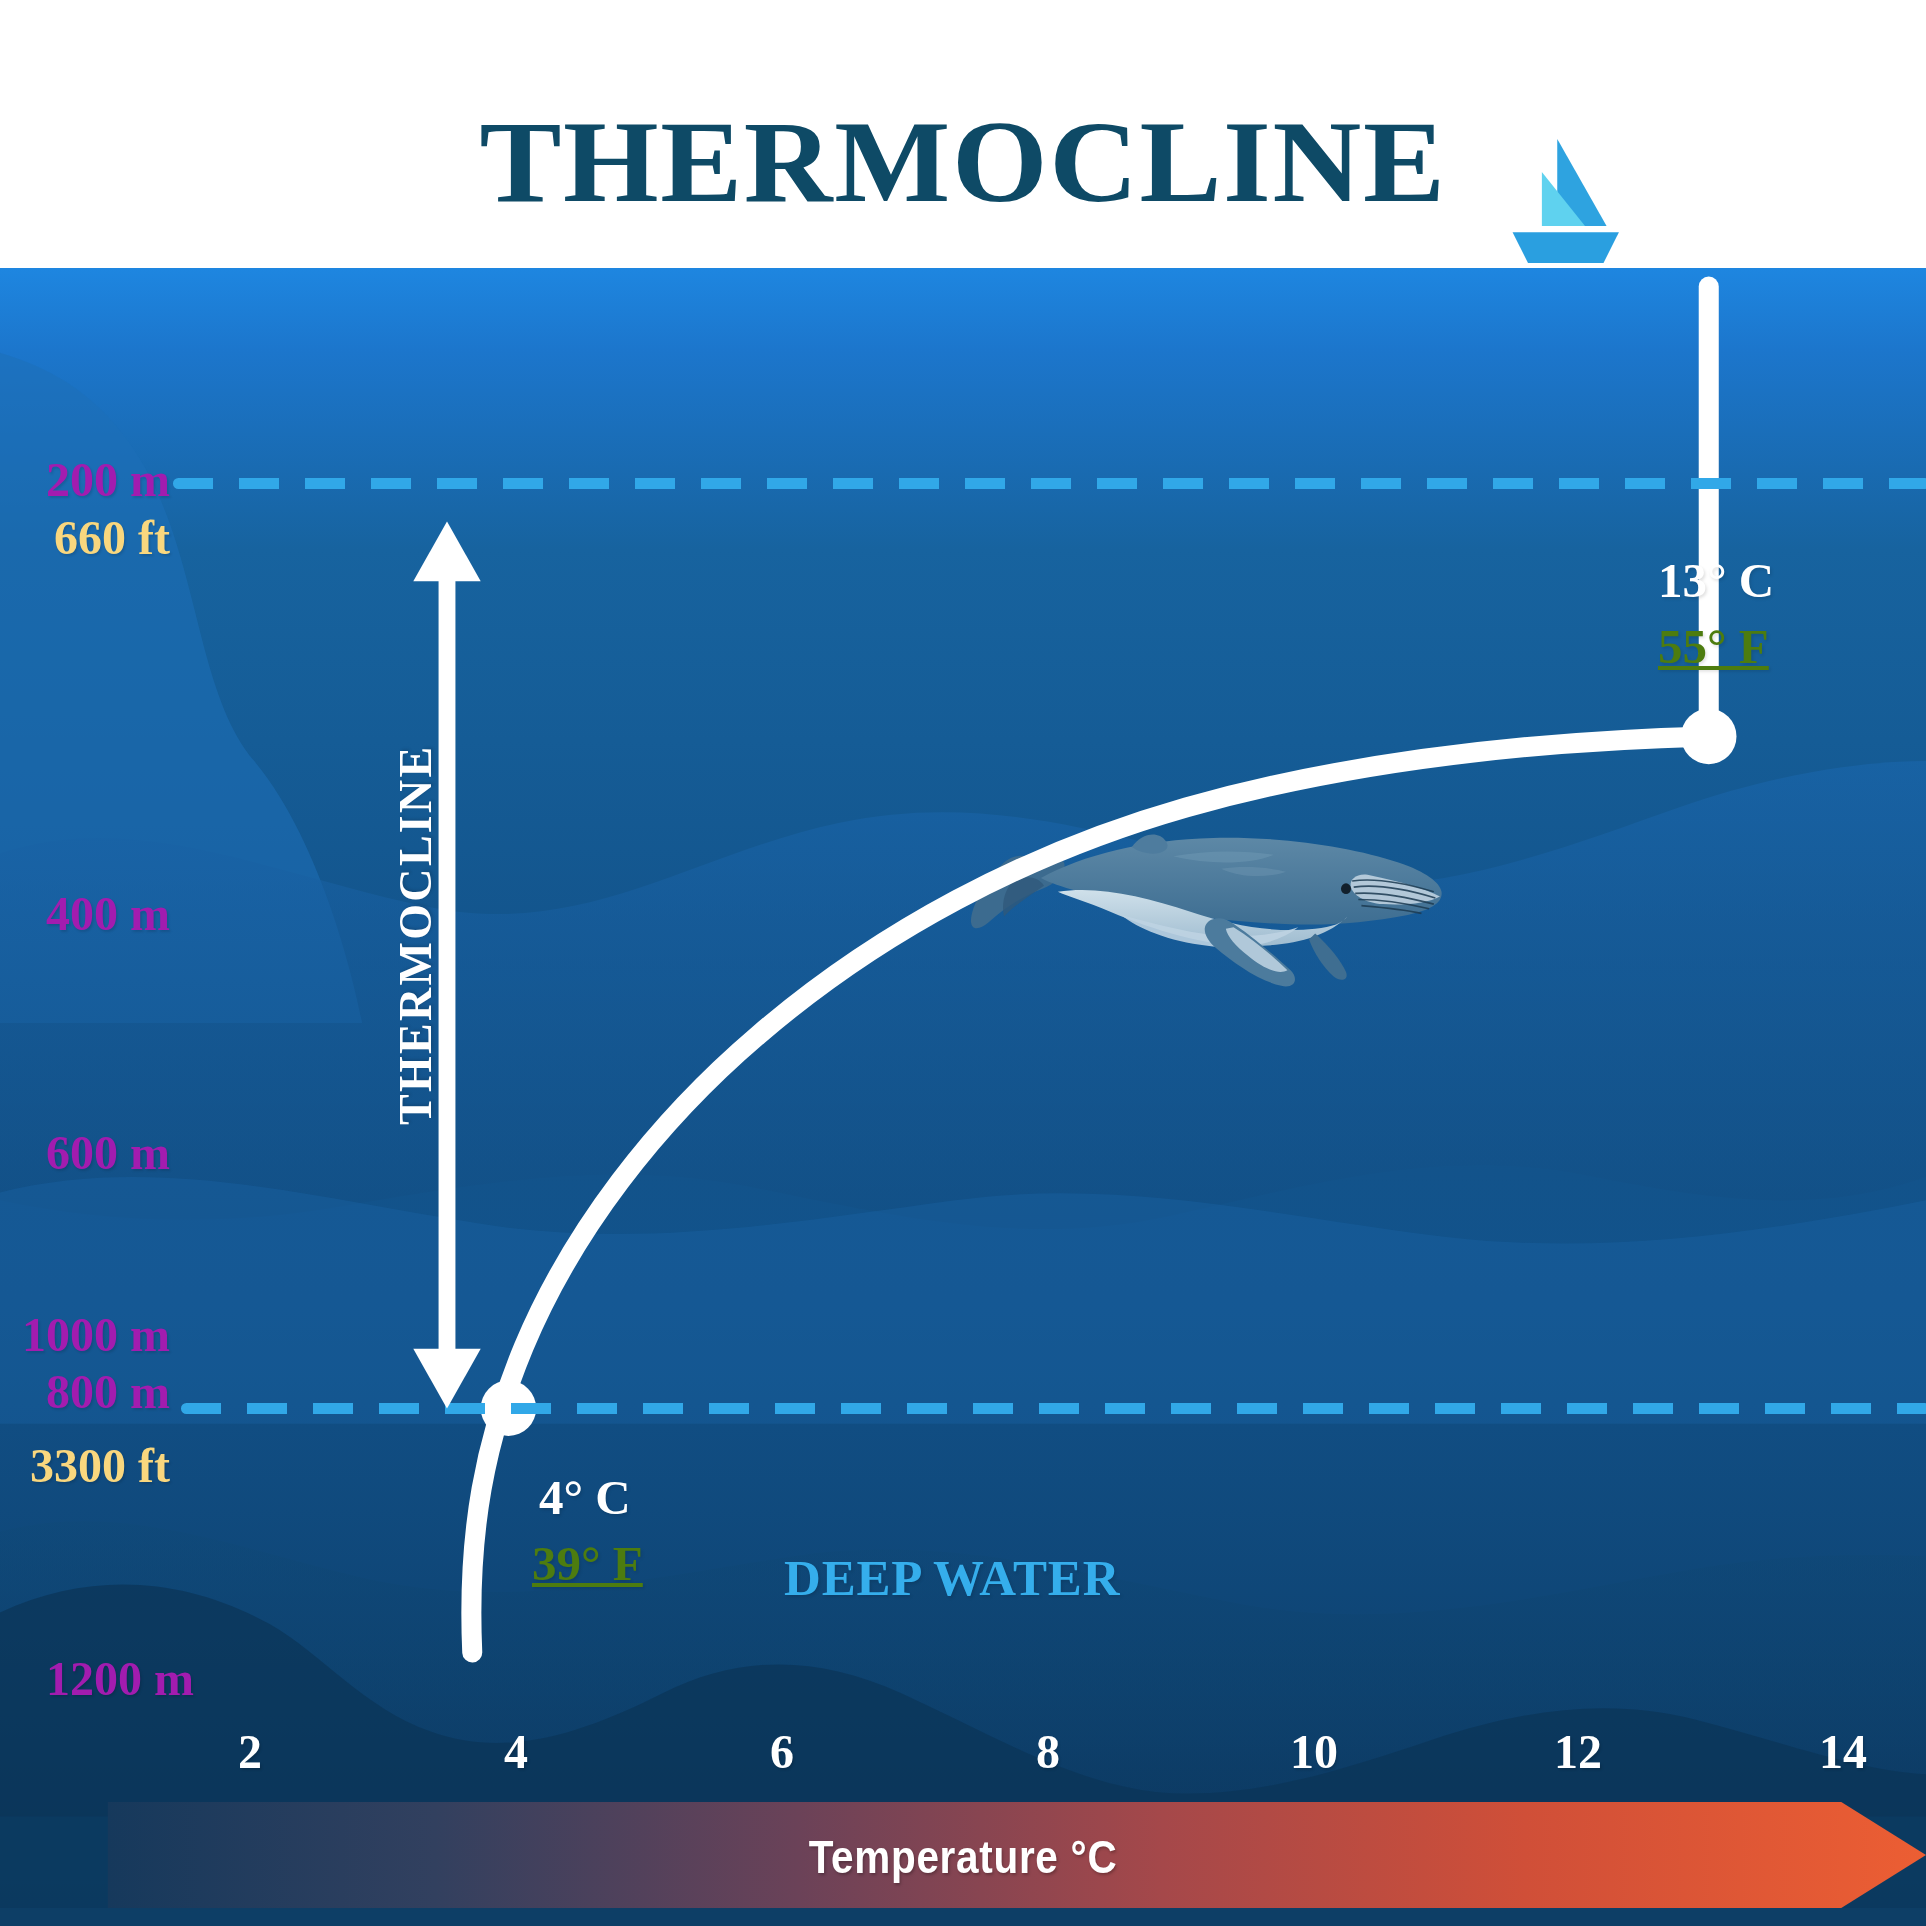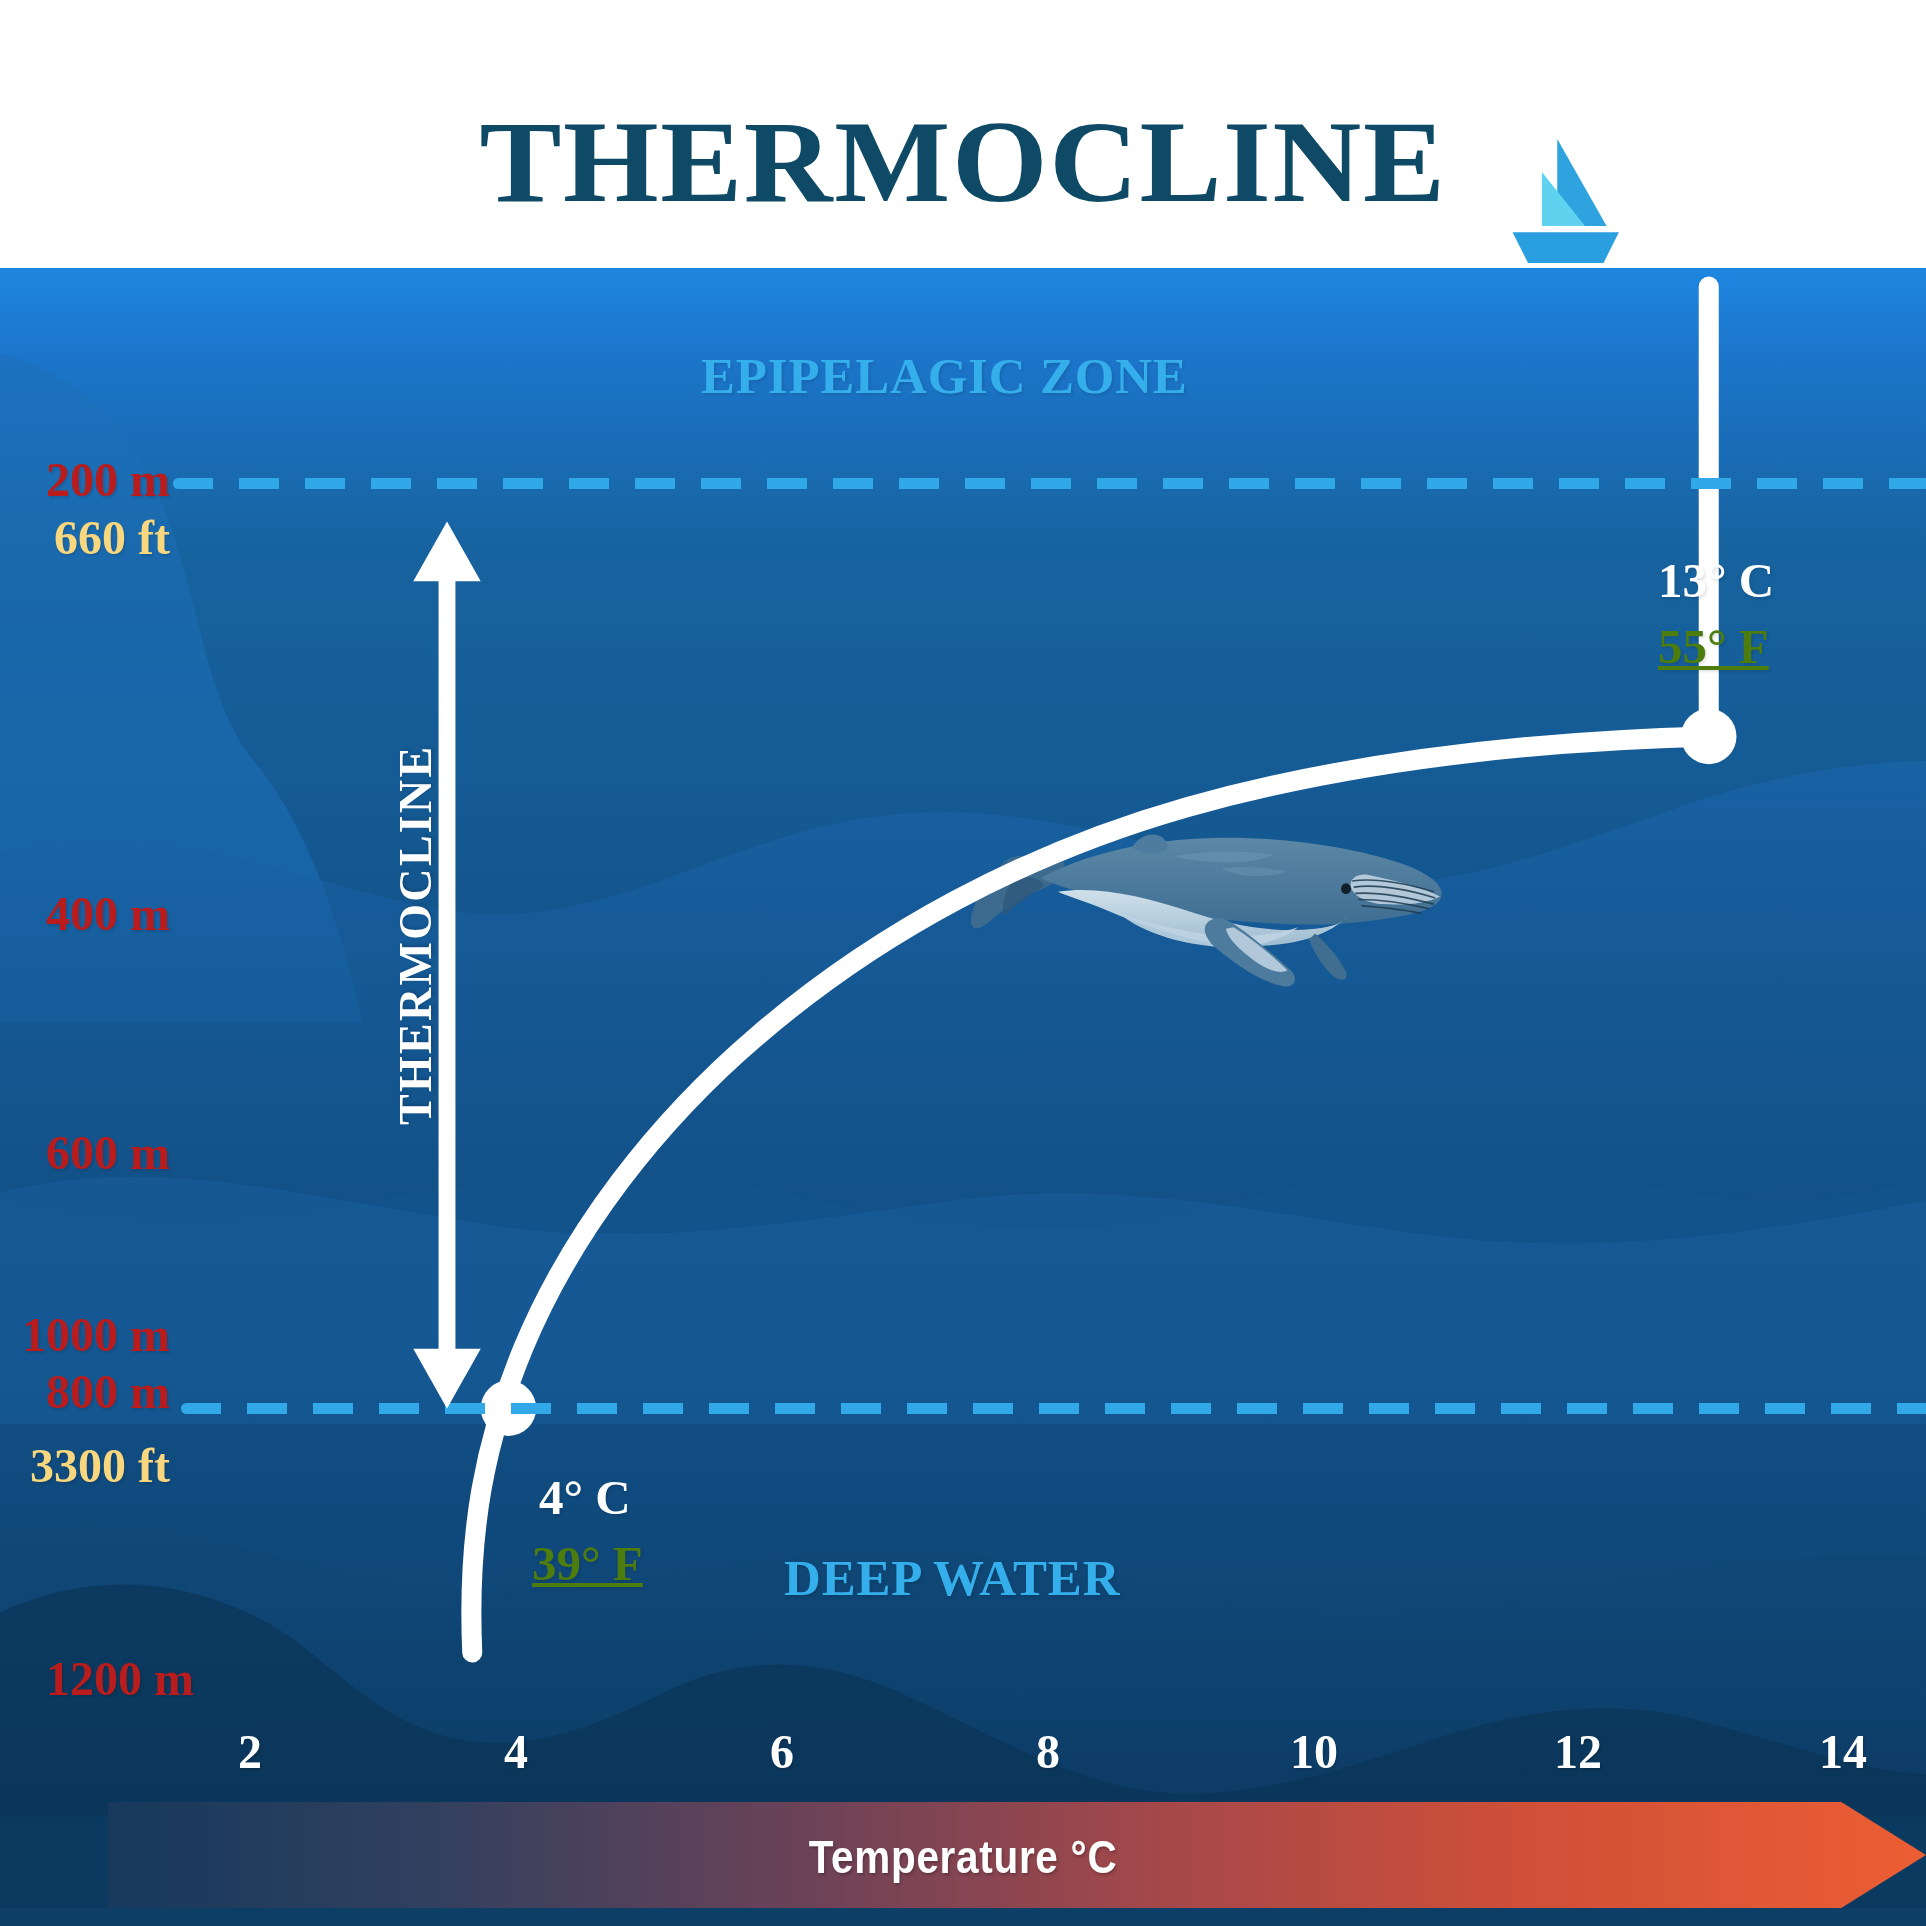--- a/index.html
+++ b/index.html
@@ -23,21 +23,21 @@
     font-family:"Liberation Serif",serif;font-weight:bold;font-size:48px;color:#1565B0;
   }
   
   .boat{position:absolute;left:1491px;top:135px;width:131px;height:135px;z-index:6;}
   
   .ocean{position:absolute;left:0;top:268px;width:1926px;height:1658px;overflow:hidden;
     background:linear-gradient(180deg,#1E86E0 0%, #1C76CC 5%, #17639F 17%, #13558D 40%, #12528A 62%, #0E4372 86%, #0B3359 100%);}
   .ocean svg{position:absolute;left:0;top:0;}
   
   .dlabel{position:absolute;font-family:"Liberation Serif",serif;font-weight:bold;font-size:48px;
-    color:#b91c1c;text-align:right;z-index:20;white-space:nowrap;
+    color:#a21caf;text-align:right;z-index:20;white-space:nowrap;
     text-shadow:1.5px 1.5px 2.3px rgba(0,0,0,.12);}
   .dlabel.ft{color:#F9D77E;}
   
   .dashrule{position:absolute;height:10.8px;z-index:18;
     background:repeating-linear-gradient(90deg,#31A8E8 0 40px, rgba(0,0,0,0) 40px 66px);
     border-radius:6.2px;}
   
   .zonelabel{position:absolute;font-family:"Liberation Serif",serif;font-weight:bold;
      font-size:51px;letter-spacing:0.8px;color:#35AEEC;z-index:20;white-space:nowrap;
      text-shadow:1.5px 1.5px 3.1px rgba(0,0,0,.12);}
@@ -204,21 +204,20 @@
 
   <div class="dlabel" style="left:0;top:1125px;width:170px;">600 m</div>
 
   <div class="dlabel" style="left:0;top:1364px;width:170px;">800 m</div>
 
   <div class="dlabel" style="left:0;top:1307px;width:170px;">1000 m</div>
   <div class="dlabel ft" style="left:0;top:1438px;width:170px;">3300 ft</div>
 
   <div class="dlabel" style="left:12px;top:1651px;width:170px;margin-left:12px;">1200 m</div>
 
-  <div class="zonelabel" style="left:701px;top:347px;">EPIPELAGIC ZONE</div>
   <div class="zonelabel" style="left:784px;top:1549px;">DEEP WATER</div>
 
   <svg style="position:absolute;left:401px;top:516px;z-index:21;" width="92" height="898" viewBox="0 0 120 1165">
     <rect x="49" y="58" width="22" height="1050" fill="#ffffff"></rect>
     <path d="M60,4 L104,82 L16,82 Z" fill="#ffffff"></path>
     <path d="M60,1161 L104,1083 L16,1083 Z" fill="#ffffff"></path>
   </svg>
   <div class="vlabel" style="left:389px;top:1125px;">THERMOCLINE</div>
 
   <div class="callout c" style="left:1658px;top:539px;">13° C</div>

